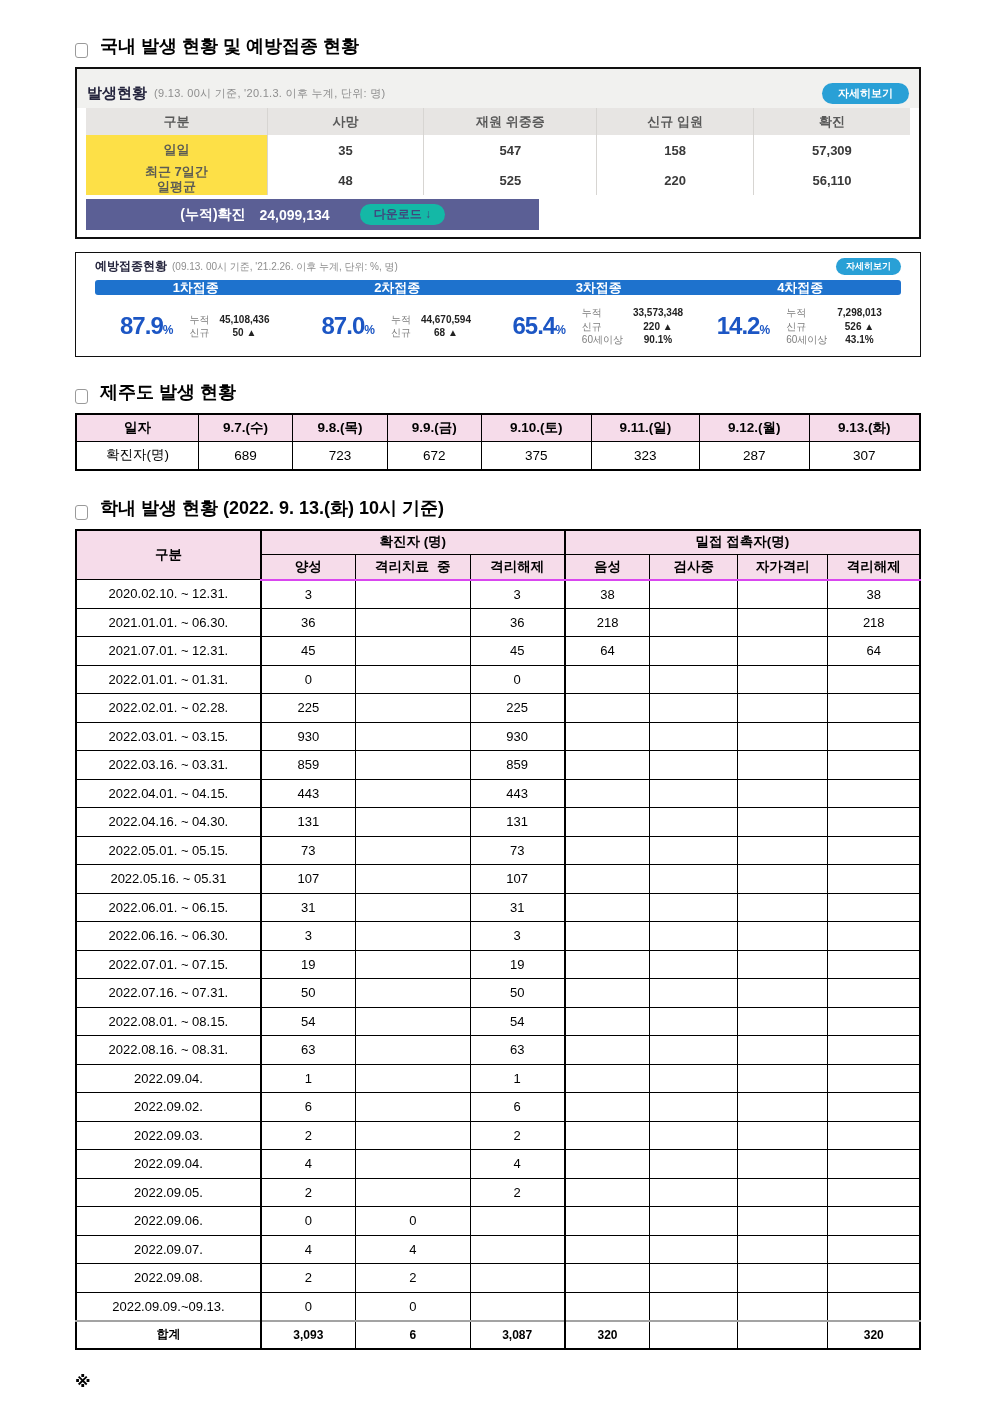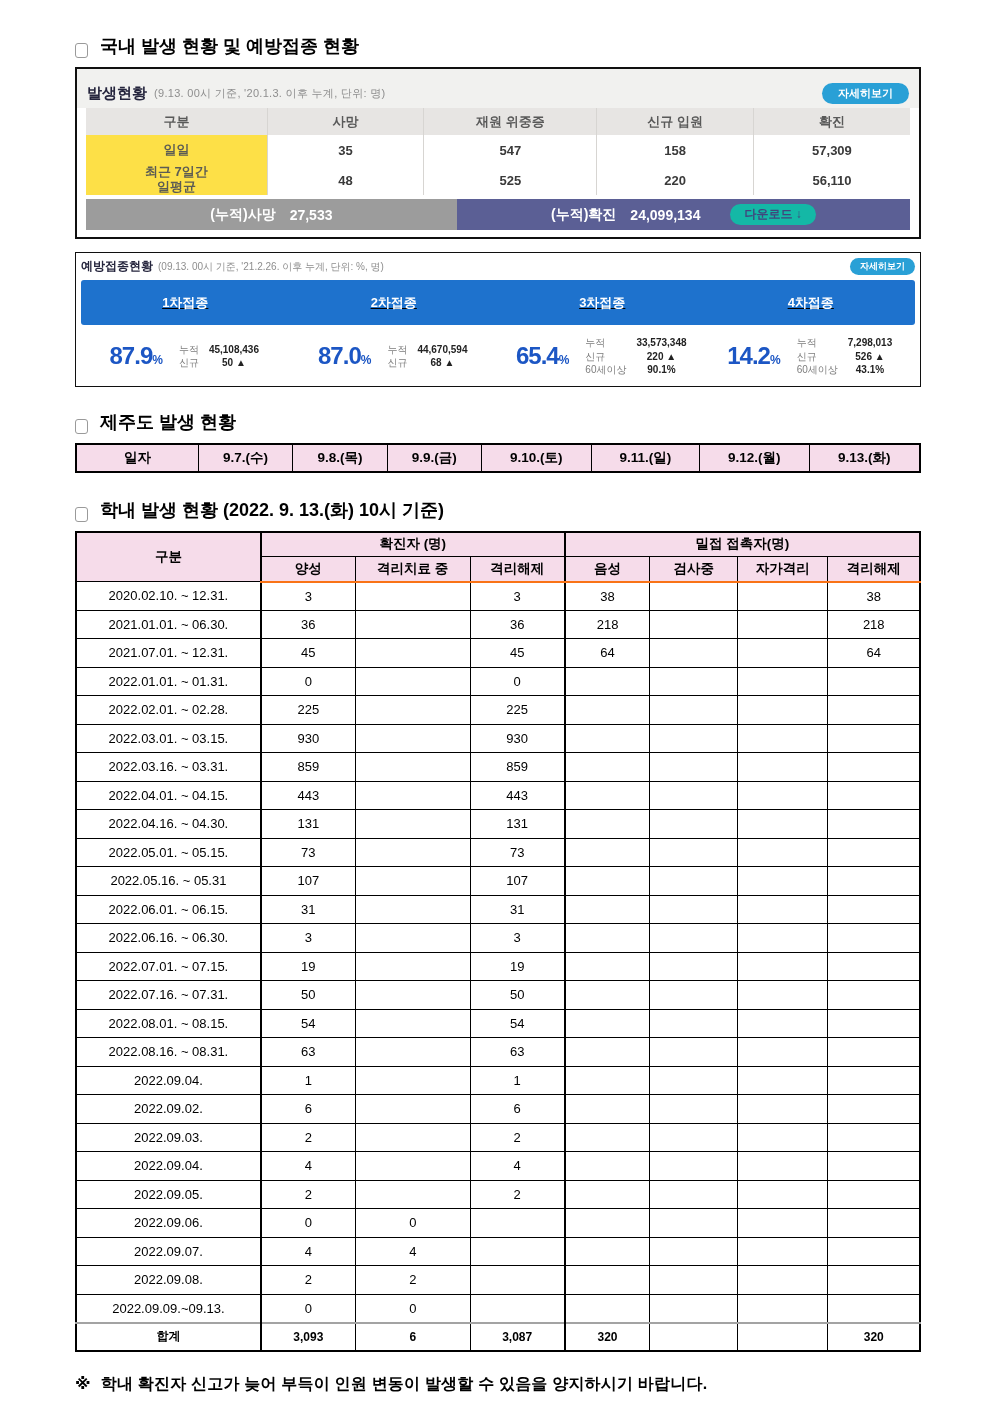--- a/index.html
+++ b/index.html
@@ -21,47 +21,47 @@
   .w1-table th { background: #e7e5e3; color: #595959; font-size: 13px; font-weight: bold; height: 27px; }
   .w1-table td { font-size: 13px; font-weight: bold; color: #3a3a3a; height: 30px; background: #fff; }
   .w1-table td.lbl { background: #fde047; color: #5c5c54; font-size: 13px; line-height: 1.15; }
   .w1-table .vsep { border-left: 1px solid #d7d5d2; }
   .w1-foot { display: flex; margin: 4px 9px 7px; }
   .w1-foot .death { width: 45%; background: #9c9c9c; color: #fff; font-weight: bold; font-size: 14px; display: flex; align-items: center; justify-content: center; gap: 14px; padding: 5px 0; }
   .w1-foot .conf { width: 55%; background: #5b5f95; color: #fff; font-weight: bold; font-size: 14px; display: flex; align-items: center; justify-content: center; gap: 14px; padding: 5px 10px; }
   .pill-white { background: #14b8a6; color: #41457d; border: none; border-radius: 12px; font-size: 12px; font-weight: bold; padding: 2px 14px; margin-left: 16px; cursor: pointer; }
 
   
-  .w2 { border: 1px solid #101010; margin-bottom: 23px; background: #fff; padding: 5px 5px 9px; }
+  .w2 { border: 1px solid #101010; margin-bottom: 23px; background: #fff; padding: 5px 19px 9px; }
   .w2-head { display: flex; align-items: center; }
   .w2-title { font-weight: bold; font-size: 12px; color: #25253d; }
   .w2-sub { font-size: 10px; color: #8e8e8e; margin-left: 5px; }
   .pill-blue.sm { font-size: 9px; padding: 2px 10px; border-radius: 9px; }
-  .w2-bar { background: #1e72cd; border-radius: 3px; height: 45px; display: flex; align-items: center; margin-top: 5px; text-decoration: underline; }
+  .w2-bar { background: #1e72cd; border-radius: 3px; height: 15px; display: flex; align-items: center; margin-top: 5px; }
   .w2-bar span { flex: 1; text-align: center; color: #fff; font-weight: bold; font-size: 13px; }
   .w2-stats { display: flex; margin-top: 11px; }
   .dose { flex: 1; display: flex; align-items: center; justify-content: center; gap: 15px; }
   .pct { color: #1c56c4; font-weight: bold; font-size: 24px; letter-spacing: -1px; white-space: nowrap; }
   .pct .sign { font-size: 12px; font-weight: bold; }
   .stats { border-collapse: collapse; }
   .stats td { font-size: 10px; padding: 0 2px; line-height: 1.35; }
   .stats td.sl { color: #7d7d7d; text-align: left; padding-right: 8px; }
   .stats td.sv { color: #222; font-weight: bold; text-align: center; }
 
   
   .jeju { width: 100%; border-collapse: collapse; border: 2px solid #000; text-align: center; margin-bottom: 25px; }
   .jeju th { background: #f6dcea; font-size: 13.5px; font-weight: bold; border: 1px solid #000; height: 28px; }
   .jeju td { font-size: 13.5px; border: 1px solid #000; height: 28px; background: #fff; }
 
   
   .school { width: 100%; border-collapse: collapse; border: 2px solid #000; text-align: center; }
   .school th { background: #f6dcea; font-size: 13.5px; font-weight: bold; border: 1px solid #000; height: 25px; }
   .school td { font-size: 13px; border: 1px solid #000; height: 28.5px; background: #fff; }
   .school .thickL { border-left: 2px solid #000; }
-  .school thead tr:last-child th { border-bottom: 2px solid #f97316; }
+  .school thead tr:last-child th { border-bottom: 2px solid #d946ef; font-family: Liberation Mono, monospace; }
   .school .total td { font-weight: bold; border-top: 2px solid #a3a3a3; font-size: 12px; }
 
   .footnote { display: flex; gap: 10px; margin-top: 22px; font-size: 16px; font-weight: bold; color: #000; letter-spacing: .2px; }
 </style>
 </head>
 <body>
 
 <div class="page">
   <div class="content">
 
@@ -105,24 +105,20 @@
             <span style="display:block">일평균</span>
           </td>
           <td class="vsep">48</td>
           <td class="vsep">525</td>
           <td class="vsep">220</td>
           <td class="vsep">56,110</td>
         </tr>
       </tbody>
         </table>
       <div class="w1-foot">
-        <div class="death">
-          <span>(누적)사망</span>
-          <span>27,533</span>
-        </div>
         <div class="conf">
           <span>(누적)확진</span>
           <span>24,099,134</span>
           <button class="pill-white">
             <span>다운로드</span>
             <span>↓</span>
           </button>
         </div>
       </div>
     </div>
@@ -229,20 +225,30 @@
       <tbody>
           <tr>
         <th>일자</th>
         <th>9.7.(수)</th>
         <th>9.8.(목)</th>
         <th>9.9.(금)</th>
         <th>9.10.(토)</th>
         <th>9.11.(일)</th>
         <th>9.12.(월)</th>
         <th>9.13.(화)</th>
+      </tr>
+      <tr>
+        <td>확진자(명)</td>
+        <td>689</td>
+        <td>723</td>
+        <td>672</td>
+        <td>375</td>
+        <td>323</td>
+        <td>287</td>
+        <td>307</td>
       </tr>
     </tbody>
       </table>
 
     <div class="sec-title">
       <span class="chk"></span>
       <span>학내 발생 현황 (2022. 9. 13.(화) 10시 기준)</span>
     </div>
     <table class="school">
       <colgroup>
@@ -542,17 +548,16 @@
           <td class="thickL">320</td>
           <td></td>
           <td></td>
           <td>320</td>
         </tr>
       </tbody>
     </table>
 
     <div class="footnote">
       <span>※</span>
-      <span>학내 확진자 신고가 늦어 부득이 인원 변동이 발생할 수 있음을 양지하시기 바랍니다.</span>
     </div>
 
   </div>
 </div>
 
 </body></html>

